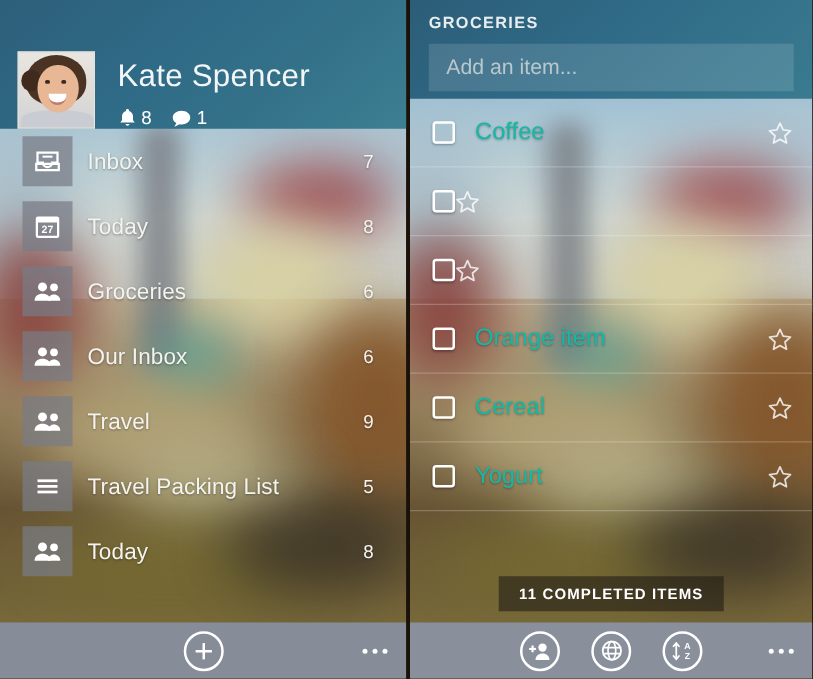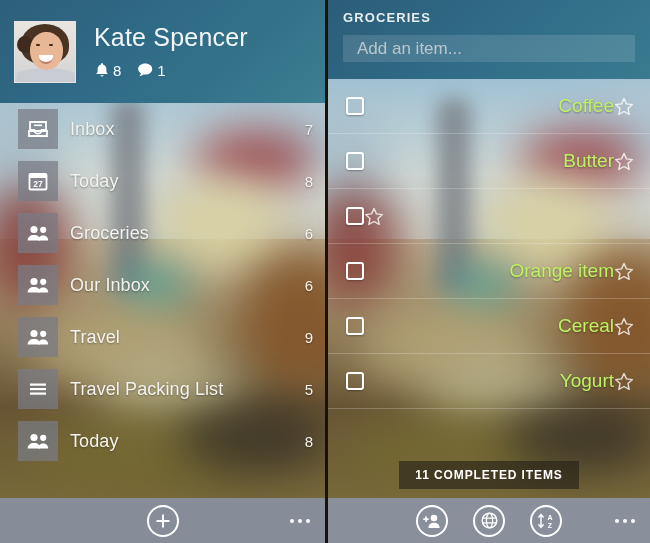--- a/index.html
+++ b/index.html
@@ -28,21 +28,21 @@
   .b8{left:30%;top:66%;width:150px;height:70px;background:#b9b48a;opacity:.8;}
   .b9{left:6%;top:76%;width:230px;height:80px;background:#6d6126;opacity:.85;}
   .b10{left:55%;top:74%;width:150px;height:70px;background:#2a2418;opacity:.8;}
   .b11{left:-10%;top:18%;width:90px;height:140px;background:#9fb8c6;opacity:.8;}
   .b12{left:82%;top:14%;width:90px;height:90px;background:#aac2cf;opacity:.85;}
   .bg .veil{position:absolute;inset:0;background:rgba(255,255,255,.06);}
 
   
   .hdr{position:relative;z-index:5;height:103px;box-sizing:border-box;
     background:linear-gradient(140deg,#2d5f7a 0%,#2f6a86 40%,#347289 70%,#3d7f93 100%);
-    display:flex;align-items:center;padding:0 0 0 14px;}
+    display:flex;align-items:flex-end;padding:0 0 0 14px;}
   .avatar{width:62px;height:62px;flex:0 0 62px;overflow:hidden;background:#d9d5cf;
     border:1px solid rgba(255,255,255,.35);box-sizing:border-box;position:relative;}
   .av-bg{position:absolute;inset:0;background:linear-gradient(180deg,#e9e6e2 0%,#dfdcd8 55%,#cfd2d6 100%);}
   .av-hair{position:absolute;left:6px;top:2px;width:48px;height:40px;border-radius:50% 50% 42% 42%;
     background:#4b3324;}
   .av-bun{position:absolute;left:2px;top:14px;width:16px;height:17px;border-radius:50%;background:#3f2a1d;}
   .av-face{position:absolute;left:15px;top:10px;width:33px;height:38px;border-radius:48% 48% 50% 50%;
     background:#e8b795;}
   .av-eye{position:absolute;width:4px;height:2.5px;border-radius:2px;background:#42281c;top:22px;}
   .av-eye.l{left:21px;} .av-eye.r{left:34px;}
@@ -50,21 +50,21 @@
     background:#fff;border-bottom:2px solid #c07a6a;}
   .av-body{position:absolute;left:2px;bottom:0;width:58px;height:14px;border-radius:50% 50% 0 0;background:#c9ccd2;}
   .hdr-text{margin-left:18px;}
   .uname{color:#f2f6f7;font-size:25px;font-weight:300;line-height:1;letter-spacing:.2px;}
   .badges{display:flex;align-items:center;gap:16px;margin-top:12px;}
   .badge{display:flex;align-items:center;gap:3px;color:#fff;font-size:15px;}
   .badge svg{display:block;}
 
   
   .listwrap{position:relative;z-index:4;}
-  .row{position:relative;display:flex;align-items:center;height:52px;padding-right:12px;}
+  .row{position:relative;display:flex;align-items:center;height:52px;padding-right:26px;}
   .tile{width:40px;height:40px;margin:0 12px 0 18px;flex:0 0 40px;
     background:rgba(120,124,133,.72);display:flex;align-items:center;justify-content:center;}
   .tile svg{display:block;}
   .rlabel{flex:1;color:#f4f3ef;font-size:18px;font-weight:300;letter-spacing:.1px;
     text-shadow:0 1px 2px rgba(0,0,0,.35);}
   .rcount{color:#f4f3ef;font-size:15px;text-shadow:0 1px 2px rgba(0,0,0,.35);}
 
   
   .appbar{position:absolute;left:0;right:0;bottom:0;height:45px;z-index:8;
     background:#868d99;display:flex;align-items:center;justify-content:center;}
@@ -74,30 +74,30 @@
   .circbtn svg{display:block;}
   .abgroup{display:flex;align-items:center;gap:25px;}
   .dots{position:absolute;right:15px;top:50%;transform:translateY(-50%);display:flex;gap:4px;}
   .dots i{width:4px;height:4px;border-radius:50%;background:#fff;display:block;}
 
   
   .rhdr{position:relative;z-index:5;height:79px;box-sizing:border-box;
     background:linear-gradient(140deg,#2c5d78 0%,#2f6a86 45%,#3a7b90 100%);
     padding:0 15px;}
   .rtitle{color:#e8eef0;font-size:13px;font-weight:bold;letter-spacing:1.1px;padding-top:10px;}
-  .additem{margin-top:10px;height:27px;background:rgba(255,255,255,.13);
+  .additem{margin-top:10px;height:38px;background:rgba(255,255,255,.13);
     display:flex;align-items:center;padding-left:14px;box-sizing:border-box;}
   .additem span{color:#b9c8cd;font-size:17px;font-weight:300;}
 
   .irow{position:relative;z-index:4;display:flex;align-items:center;height:55px;padding:0 16px 0 18px;
     border-bottom:1px solid rgba(255,255,255,.22);box-sizing:border-box;}
   .cbox{width:18px;height:18px;border:2.5px solid #fff;border-radius:3px;flex:0 0 18px;
     box-sizing:border-box;box-shadow:0 1px 2px rgba(0,0,0,.3);}
-  .ilabel{flex:1;margin-left:16px;color:#bef264;font-size:19px;font-weight:300;
-    text-shadow:0 1px 2px rgba(0,0,0,.35);text-align:right;}
+  .ilabel{flex:1;margin-left:16px;color:#14b8a6;font-size:19px;font-weight:300;
+    text-shadow:0 1px 2px rgba(0,0,0,.35);}
   .star{flex:0 0 20px;opacity:.8;}
   .star svg{display:block;}
 
   .completed{position:absolute;left:0;right:0;bottom:54px;z-index:7;display:flex;justify-content:center;align-items:center;}
   .completed span{background:rgba(35,30,22,.62);color:#fff;font-size:12px;font-weight:bold;
     letter-spacing:.9px;padding:7px 16px;}
 </style>
 </head>
 <body>
 
@@ -302,21 +302,20 @@
         <div class="ilabel">Coffee</div>
         <div class="star">
           <svg width="20" height="19" viewBox="0 0 20 19">
             <path d="M10 1.5l2.5 5.4 5.9.7-4.4 4 1.2 5.8L10 14.5 4.8 17.4 6 11.6 1.6 7.6l5.9-.7z" fill="none" stroke="#fff" stroke-width="1.4" stroke-linejoin="round"></path>
           </svg>
         </div>
       </div>
 
       <div class="irow">
         <div class="cbox"></div>
-        <div class="ilabel">Butter</div>
         <div class="star">
           <svg width="20" height="19" viewBox="0 0 20 19">
             <path d="M10 1.5l2.5 5.4 5.9.7-4.4 4 1.2 5.8L10 14.5 4.8 17.4 6 11.6 1.6 7.6l5.9-.7z" fill="none" stroke="#fff" stroke-width="1.4" stroke-linejoin="round"></path>
           </svg>
         </div>
       </div>
 
       <div class="irow">
         <div class="cbox"></div>
         <div class="star">

